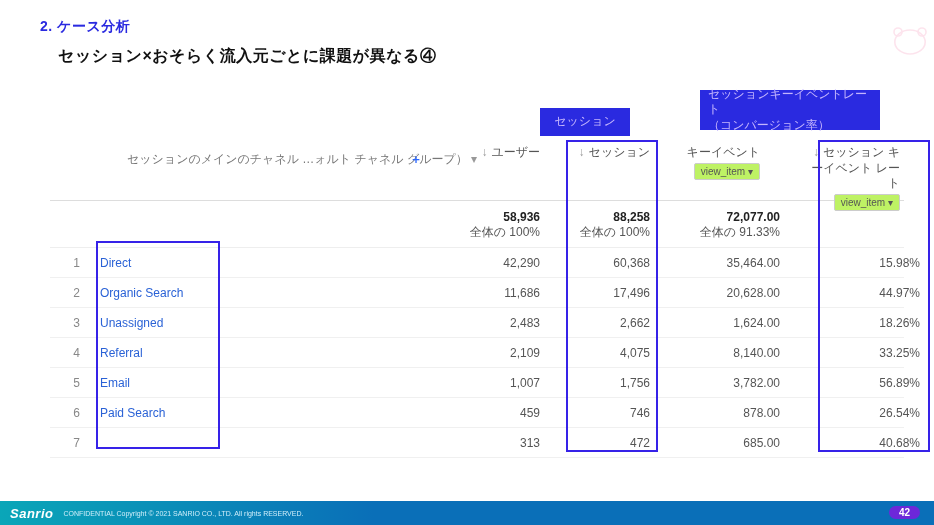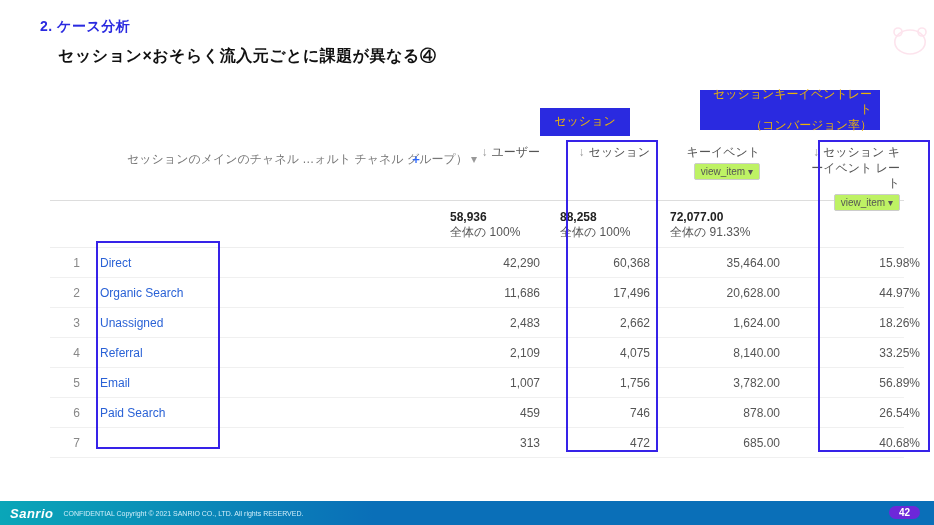--- a/index.html
+++ b/index.html
@@ -1,36 +1,36 @@
 <!DOCTYPE html>
 <html><head>
 <meta charset="utf-8">
 <style>
   html,body{margin:0;padding:0;font-family:"Hiragino Kaku Gothic ProN","Yu Gothic","Meiryo",sans-serif;background:#fff;width:934px;height:525px;position:relative;overflow:hidden;color:#333}
   .slide{width:934px;height:525px;position:relative;box-sizing:border-box;padding:18px 22px 0 40px}
   .eyebrow{color:#2a2ae0;font-size:14px;font-weight:700;letter-spacing:.5px}
   .title{color:#2a2ae0;font-size:22px;font-weight:800;margin-top:6px;letter-spacing:1px}
   .subtitle{color:#111;font-size:16px;font-weight:700;margin:10px 0 0 18px;letter-spacing:.5px}
   .boxes{position:absolute;top:90px;left:0;width:100%}
-  .boxbtn{position:absolute;background:#2a2ae0;color:#eab308;font-size:12px;display:flex;align-items:center;justify-content:center;text-align:right;line-height:1.3;padding:4px 8px;box-sizing:border-box}
+  .boxbtn{position:absolute;background:#2a2ae0;color:#c4b5fd;font-size:12px;display:flex;align-items:center;justify-content:center;text-align:left;line-height:1.3;padding:4px 8px;box-sizing:border-box}
   .box-session{left:540px;width:90px;height:28px;top:18px}
   .box-conv{left:700px;width:180px;height:40px;top:0}
   .table-wrap{position:absolute;left:50px;top:145px;right:30px;bottom:35px;font-size:12px;color:#555}
   .thead{position:relative;height:55px;border-bottom:1px solid #ddd}
   .thead .dim{position:absolute;left:77px;top:6px;color:#777}
   .thead .plus{position:absolute;left:360px;top:6px;color:#2a67ff;font-weight:700}
   .thead .arrow{color:#999;margin-right:4px}
   .thead .hcol{position:absolute;top:0px;width:90px;text-align:right;line-height:1.3}
   .hcol .dd{display:inline-block;background:#bef264;border:1px solid #ccc;padding:1px 6px;font-size:10px;margin-top:2px;border-radius:2px}
   .c1{left:400px}
   .c2{left:510px}
   .c3{left:620px;width:110px}
   .c4{left:760px;width:110px}
   .totals{height:40px;line-height:1.3;display:flex;align-items:flex-end;padding-bottom:6px;border-bottom:1px solid #eee}
-  .totals .tcol{position:absolute;width:90px;text-align:left}
+  .totals .tcol{position:absolute;width:90px;text-align:right}
   .totals .tcol.c3, .totals .tcol.c4{width:110px}
   .totals .v{font-weight:700;color:#222}
   .row{display:flex;align-items:center;height:29px;border-bottom:1px solid #f0f0f0;position:relative}
   .row .idx{width:30px;text-align:right;color:#888;margin-right:20px}
   .row .name{width:260px;color:#2a62d6}
   .row .cell{position:absolute;width:90px;text-align:right}
   .row .cell.c3,.row .cell.c4{width:110px}
   .highlight-col{position:absolute;border:2px solid #3622e8;pointer-events:none}
   .footer{position:absolute;left:0;right:0;bottom:0;height:24px;background:linear-gradient(to right,#0aa6b8,#0a6fb8 40%,#0a6fb8);display:flex;align-items:center;padding:0 10px;box-sizing:border-box}
   .footer .logo{color:#fff;font-weight:800;font-style:italic;font-size:13px;letter-spacing:.5px}

